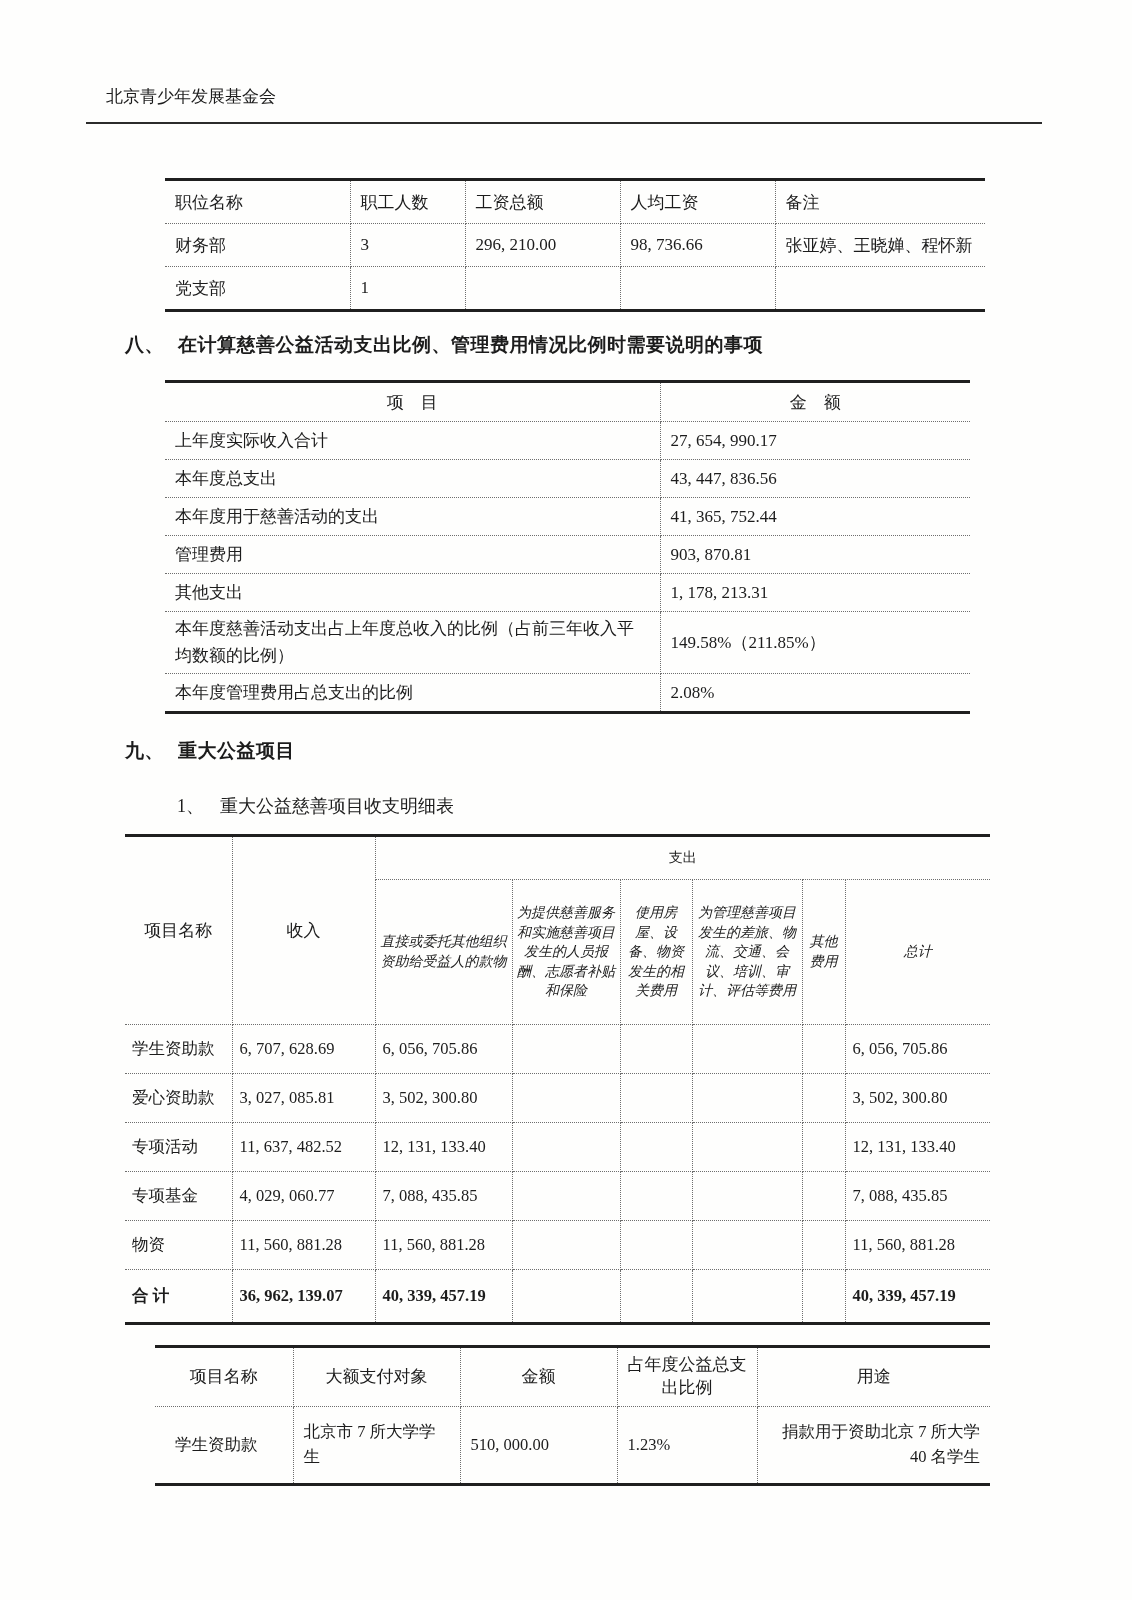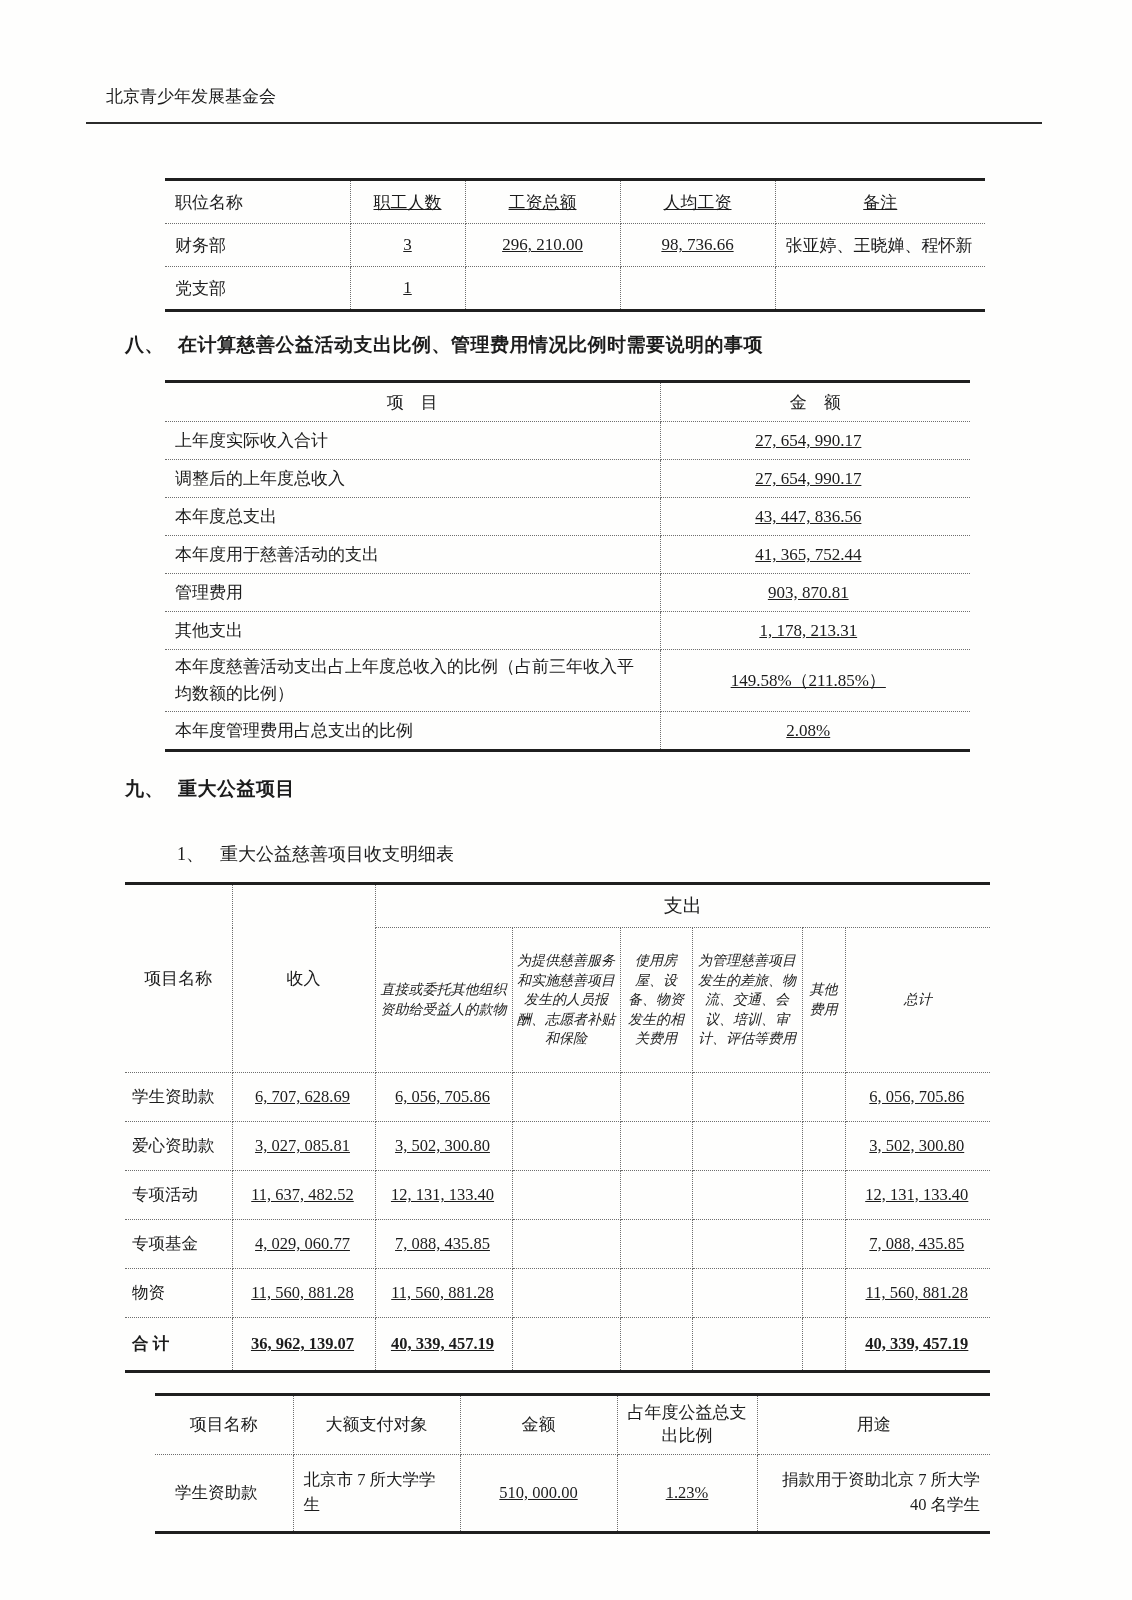--- a/index.html
+++ b/index.html
@@ -23,42 +23,42 @@
   .tbl th,.tbl td{
     border-right:1px dotted #6e6e6e;
     border-bottom:1px dotted #6e6e6e;
     font-weight:normal;
     padding:4px 10px;
     font-size:17px;
     overflow:hidden;
   }
   .tbl tr>*:last-child{border-right:none;}
   .tbl tr.last>*{border-bottom:none;}
-  .al{text-align:left;} .ar{text-align:center;text-decoration:underline;} .ac{text-align:center;}
+  .al{text-align:left;} .ar{text-align:left;} .ac{text-align:center;}
 
   
   .staff{width:820px;margin:54px 0 0 73px;}
   .staff th,.staff td{height:34px;}
 
   
   .sec-heading{margin:20px 0 0 33px;font-size:19px;font-weight:bold;letter-spacing:.5px;}
   .sec-heading .sec-num{margin-right:14px;}
-  .sub-heading{margin:40px 0 0 85px;font-size:18px;}
+  .sub-heading{margin:30px 0 0 85px;font-size:18px;}
   .sub-heading .sub-num{margin-right:16px;}
 
   
   .ratio{width:805px;margin:22px 0 0 73px;}
   .ratio th{height:30px;}
   .ratio td{height:29px;}
   .ratio td.ar{padding-right:24px;}
 
   
   .detail{width:865px;margin:16px 0 0 33px;}
   .detail th{padding:3px 3px;font-size:14px;line-height:1.4;}
-  .detail th.grp-exp{font-size:19px;height:36px;}
+  .detail th.grp-exp{font-size:14px;height:36px;}
   .detail th.rowspan2{font-size:17px;}
   .detail tr.sub th{height:138px;vertical-align:middle;font-style:italic;}
   .detail td{height:40px;font-size:16.5px;padding:4px 7px;}
   .detail td.ar{padding-right:9px;}
   .detail .other-col{padding:3px 2px;}
   .detail tr.total td{font-weight:bold;height:44px;}
 
   
   .payment{width:835px;margin:20px 0 0 63px;}
   .payment th{height:52px;font-size:17px;line-height:1.35;padding:3px 6px;vertical-align:middle;}
@@ -117,24 +117,20 @@
         <col style="width:495px">
         <col style="width:310px">
       </colgroup>
     <tbody>
         <tr>
       <th class="ac">项　目</th>
       <th class="ac">金　额</th>
     </tr>
     <tr>
       <td class="al">上年度实际收入合计</td>
-      <td class="ar">27, 654, 990.17</td>
-    </tr>
-    <tr>
-      <td class="al">调整后的上年度总收入</td>
       <td class="ar">27, 654, 990.17</td>
     </tr>
     <tr>
       <td class="al">本年度总支出</td>
       <td class="ar">43, 447, 836.56</td>
     </tr>
     <tr>
       <td class="al">本年度用于慈善活动的支出</td>
       <td class="ar">41, 365, 752.44</td>
     </tr>

